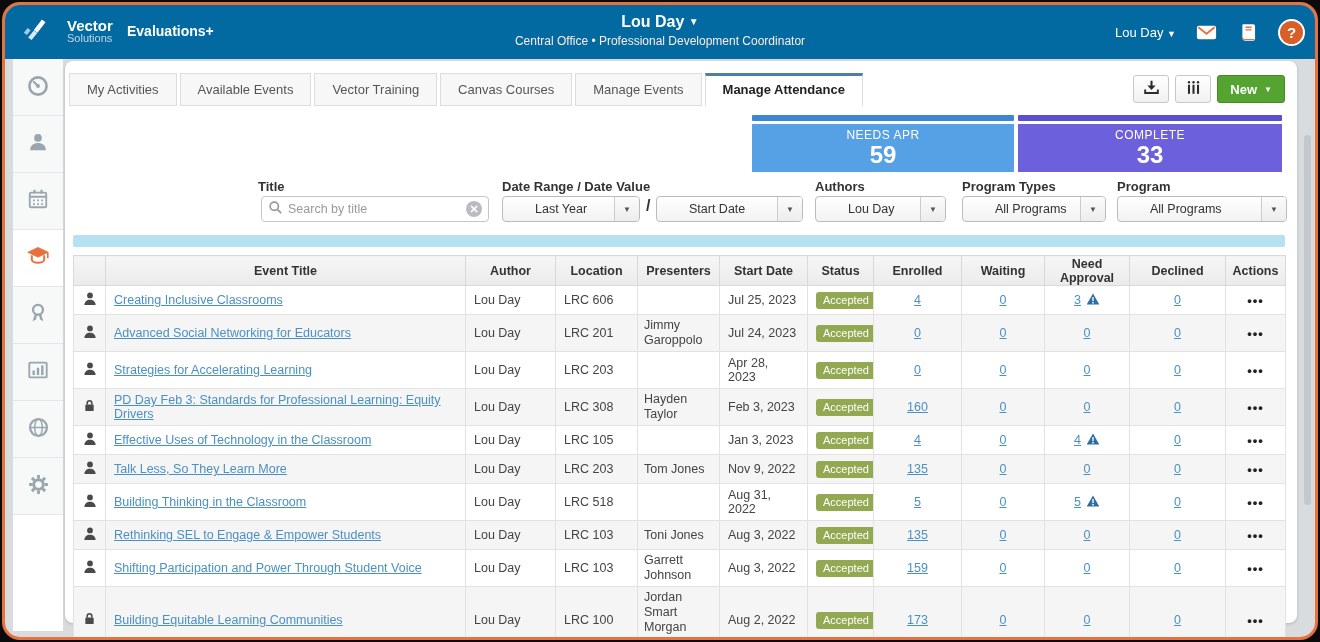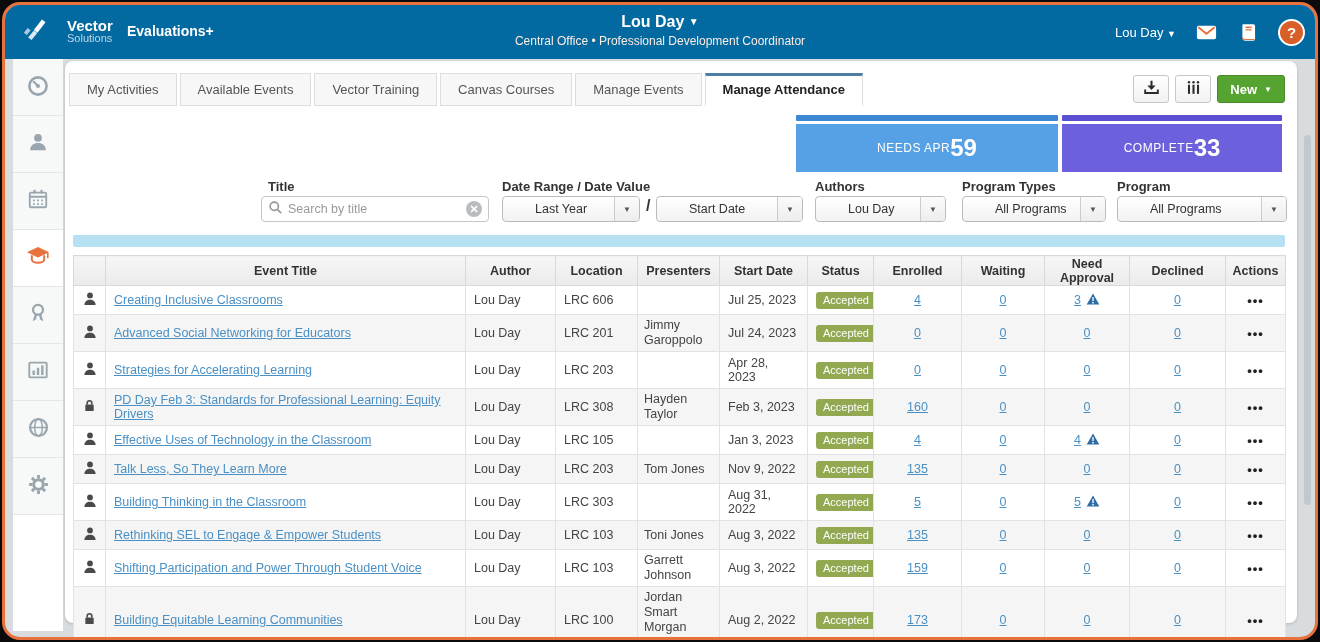--- a/index.html
+++ b/index.html
@@ -49,27 +49,27 @@
   .tool-btn { width:36px; height:28px; background:linear-gradient(#fff,#f1f1f1); border:1px solid #c8c8c8;
     border-radius:3px; display:flex; align-items:center; justify-content:center; color:#2b2b2b; cursor:pointer; }
   .new-btn { height:28px; padding:0 12px; background:#55a331; border:1px solid #478c27; border-radius:3px;
     color:#fff; font-weight:bold; font-size:13px; display:flex; align-items:center; gap:7px; cursor:pointer; }
   .new-btn .caret { font-size:8px; }
 
   
   .stats { position:absolute; top:54px; right:15px; display:flex; gap:4px; }
   .stat { width:262px; cursor:pointer; }
   .stat .topbar { height:6px; border-radius:1px; }
-  .stat .box { margin-top:3px; height:48px; display:flex; flex-direction:row; align-items:center;
+  .stat .box { margin-top:3px; height:48px; display:flex; flex-direction:column; align-items:center;
     justify-content:center; color:#fff; }
   .stat .lbl { font-size:12px; letter-spacing:.5px; }
   .stat .val { font-size:24px; font-weight:bold; line-height:1.05; }
   .stat.blue .topbar { background:#3d87d2; } .stat.blue .box { background:#56a0e6; }
   .stat.purple .topbar { background:#5a4fd0; } .stat.purple .box { background:#6c60dc; }
-  .stat.purple { width:220px; }
+  .stat.purple { width:264px; }
 
   
   .flabel { position:absolute; font-size:13px; font-weight:bold; color:#333; top:118px; }
   .fctrl { position:absolute; top:135px; height:26px;padding-left:23px; }
   .search-wrap { left:196px; width:228px; border:1px solid #c6c6c6; border-radius:4px; background:#fff;
     display:flex; align-items:center; padding:0 6px; gap:5px; }
   .search-wrap input { border:none; outline:none; flex:1; font-size:12.5px; color:#444;
     font-family:"Liberation Sans",sans-serif; background:transparent; }
   .search-wrap input::placeholder { color:#9a9a9a; }
   .clear-btn { width:16px; height:16px; border-radius:50%; background:#b9bdc1; color:#fff; font-size:11px;
@@ -280,21 +280,21 @@
       </div>
       <div class="stat purple">
         <div class="topbar"></div>
         <div class="box">
           <div class="lbl">COMPLETE</div>
           <div class="val">33</div>
         </div>
       </div>
     </div>
 
-    <div class="flabel" style="left:203px">Title</div>
+    <div class="flabel" style="left:193px">Title</div>
     <div class="fctrl search-wrap">
       <span>
         <svg width="15" height="15" viewBox="0 0 16 16">
             <circle cx="6.7" cy="6.7" r="4.4" fill="none" stroke="#999" stroke-width="1.8"></circle>
             <path d="M10.2 10.2L14 14" stroke="#999" stroke-width="1.8"></path>
           </svg>
       </span>
       <input placeholder="Search by title" style="">
       <span class="clear-btn">✕</span>
     </div>
@@ -494,21 +494,21 @@
             <tr>
     <td class="c-icon">
       <span class="ricon person"><svg width="12" height="13" viewBox="0 0 12 13">
                     <circle cx="6" cy="3.4" r="2.9" fill="currentColor"></circle>
                     <path d="M.4 13c0-3.4 2.6-5.3 5.6-5.3s5.6 1.9 5.6 5.3z" fill="currentColor"></path>
                   </svg></span>
       
     </td>
     <td class="c-title"><a class="lnk title-link">Building Thinking in the Classroom</a></td>
     <td class="c-author">Lou Day</td>
-    <td class="c-loc">LRC 303</td>
+    <td class="c-loc">LRC 518</td>
     <td class="c-pres"></td>
     <td class="c-date">Aug 31, 2022</td>
     <td class="c-status"><span class="badge">Accepted</span></td>
     <td class="c-num"><a class="lnk v-enrolled">5</a></td>
     <td class="c-num"><a class="lnk v-waiting">0</a></td>
     <td class="c-num"><a class="lnk v-approval">5</a><span class="warn"><svg width="14" height="12" viewBox="0 0 20 18">
                     <path d="M10 .8L19.4 17.4H.6z" fill="#2d6da3"></path>
                     <rect x="9" y="6" width="2" height="6" fill="#fff"></rect>
                     <circle cx="10" cy="14.6" r="1.3" fill="#fff"></circle>
                   </svg></span></td>

